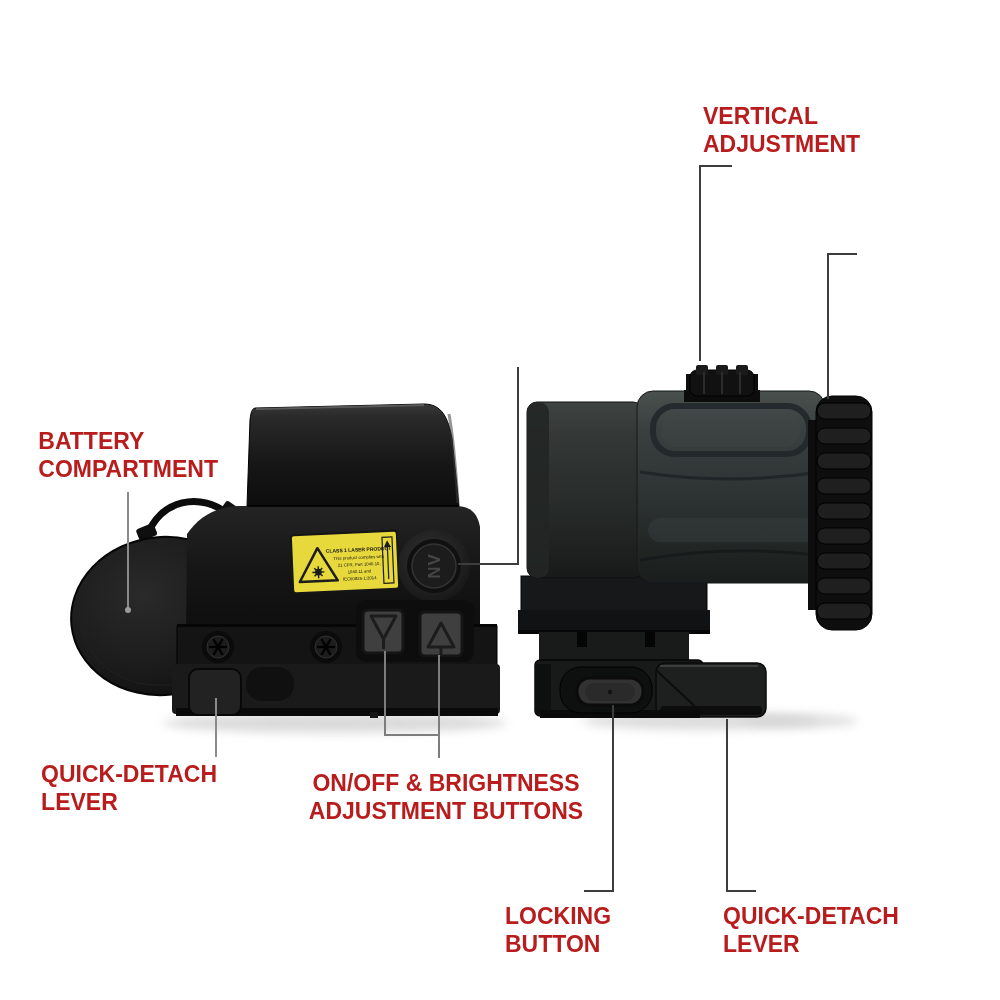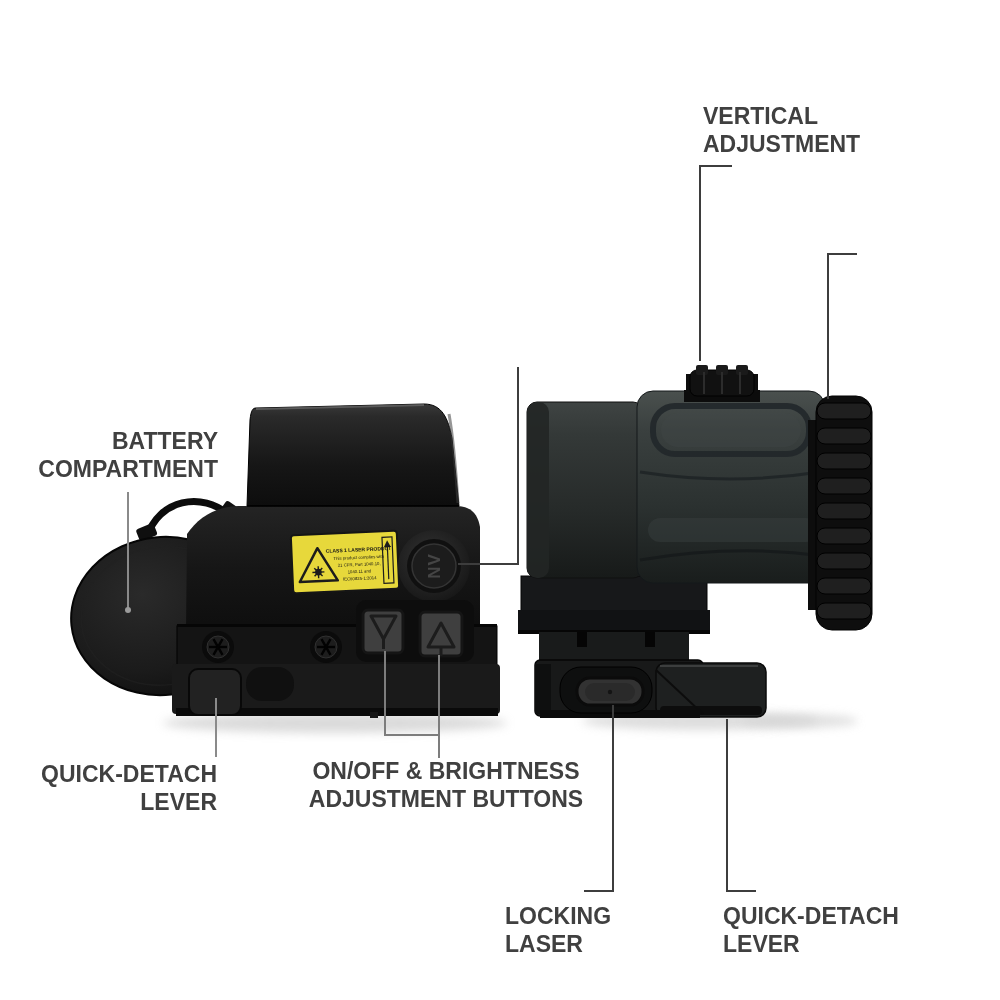--- a/index.html
+++ b/index.html
@@ -4,24 +4,24 @@
 <style>
   html,body{margin:0;padding:0;background:#ffffff;}
   .canvas{
     position:relative;width:1000px;height:1000px;background:#ffffff;
     overflow:hidden;font-family:"Liberation Sans", sans-serif;
   }
   .canvas svg{position:absolute;inset:0;}
   .label{
     position:absolute;
     font-size:23px;line-height:28px;font-weight:700;
-    color:#404040;white-space:pre-line;letter-spacing:0px;
+    color:#b91c1c;white-space:pre-line;letter-spacing:0px;
   }
-  .label.right{text-align:right;}
-  .label.center{text-align:center;}
+  .label.right{}
+  .label.center{text-align:center;margin-top:12px;}
 </style>
 </head>
 <body>
 
 <div class="canvas">
 
 <svg width="1000" height="1000" viewBox="0 0 1000 1000">
   <defs>
     <linearGradient id="gHood" x1="0" y1="0" x2="0" y2="1">
       <stop offset="0" stop-color="#3a3a3a"></stop>
@@ -263,18 +263,18 @@
 <div class="label right" style="right:782px;top:427px">BATTERY
 COMPARTMENT</div>
 
 <div class="label right" style="right:783px;top:760px">QUICK-DETACH
 LEVER</div>
 
 <div class="label center" style="left:281px;top:757px;width:330px">ON/OFF &amp; BRIGHTNESS
 ADJUSTMENT BUTTONS</div>
 
 <div class="label" style="left:505px;top:902px">LOCKING
-LASER</div>
+BUTTON</div>
 
 <div class="label" style="left:723px;top:902px">QUICK-DETACH
 LEVER</div>
 
 </div>
 
 </body></html>

